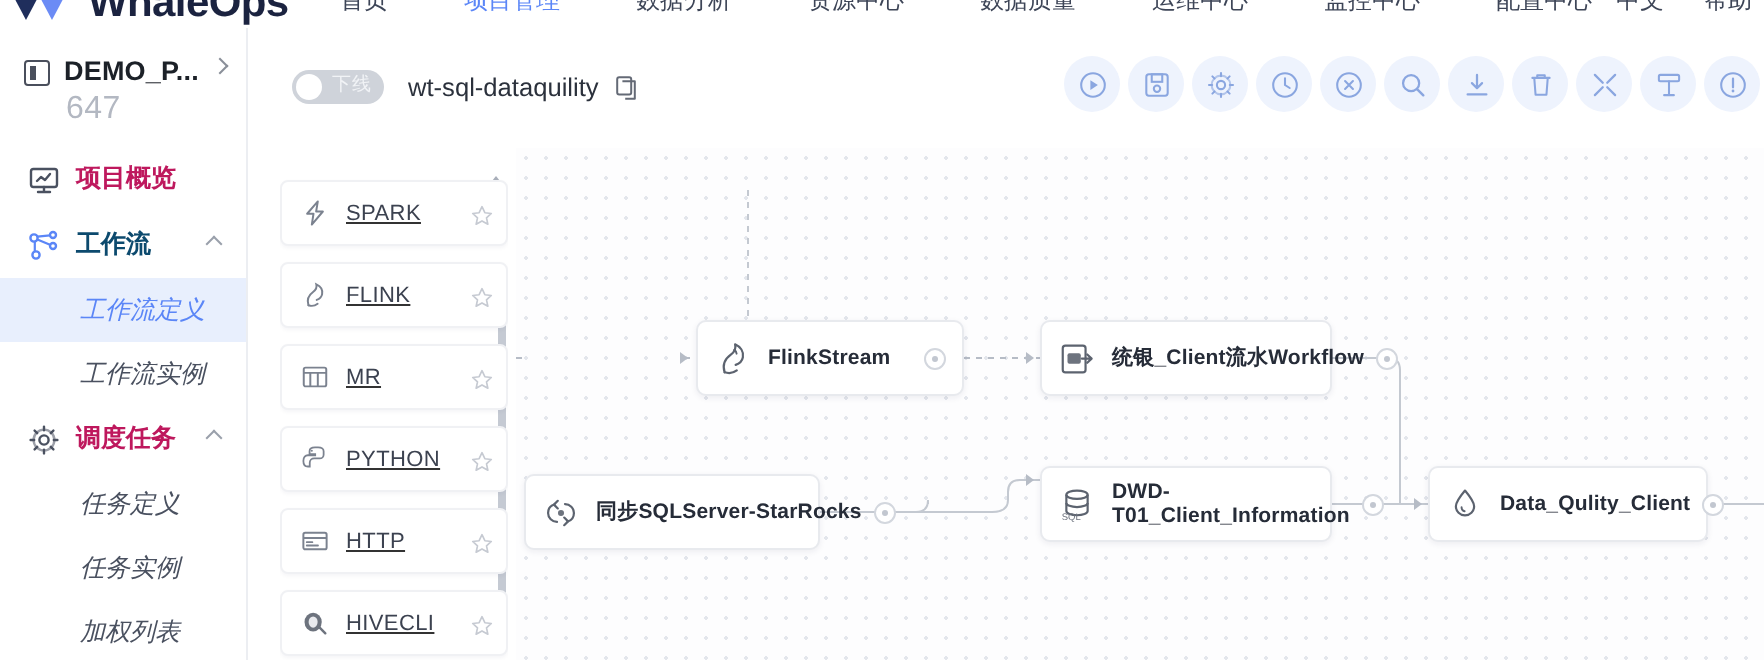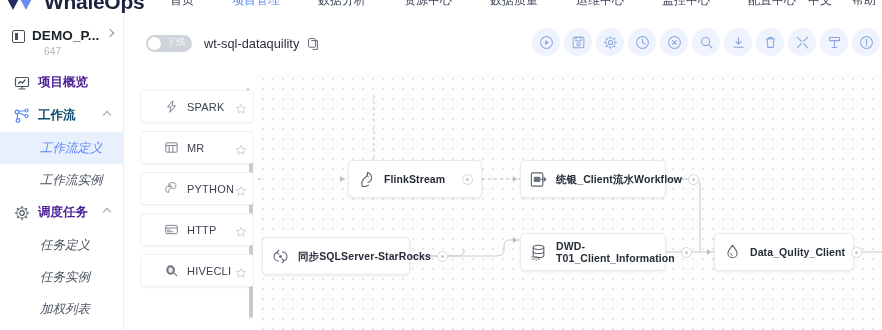--- a/index.html
+++ b/index.html
@@ -58,36 +58,36 @@
   .proj-ico::after{
     content:""; position:absolute; left:2px; top:1.5px;
     width:3px; height:7px; background:#4a4f5c;
   }
   .proj-txt { margin-left:7px; }
   .proj-name {
     font-size:13.5px; color:#1c2128; font-weight:600;
     white-space:nowrap; letter-spacing:.1px;
   }
   .proj-sub {
-    font-size:10px; color:#b3b8c2; margin-top:3px; margin-left:12px;
+    font-size:16px; color:#b3b8c2; margin-top:3px; margin-left:1px;
     letter-spacing:.2px;
   }
   .proj-arrow {
     position:absolute; right:10px; top:16px;
     width:6px; height:6px; border-right:1.4px solid #8a8f99;
     border-top:1.4px solid #8a8f99; transform:rotate(45deg);
   }
 
   .menu { margin-top:9px; }
   .mrow {
     display:flex; align-items:center; height:33px;
     padding-left:14px; position:relative; cursor:pointer;
   }
   .mrow .mico { width:16px; height:16px; flex:0 0 auto; margin-right:8px; position:relative; }
-  .mrow .mlabel { font-size:12.5px; color:#4c1d95; white-space:nowrap; }
+  .mrow .mlabel { font-size:12.5px; color:#be185d; white-space:nowrap; }
   .mrow.grp .mlabel { font-weight:700; }
   .mrow.active-grp .mlabel { color:#0c4a6e; }
   .caret {
     position:absolute; right:13px; top:13px;
     width:6px; height:6px; border-left:1.3px solid #9aa0ab;
     border-top:1.3px solid #9aa0ab; transform:rotate(45deg);
   }
   .mrow.sub { padding-left:40px; height:32px; }
   .mrow.sub .mlabel { font-size:12.5px; color:#4a5160;font-style:italic; }
   .mrow.sub.sel { background:#e8effd; }
@@ -133,22 +133,23 @@
   }
 
   
   .palette {
     position:absolute; left:140px; top:78px; width:114px; height:252px;
     overflow:hidden;
   }
   .pitem {
     position:relative; height:33px; margin-bottom:8px;
     background:#fff; border:1px solid #f0f1f4; border-radius:4px;
-    display:flex; align-items:center; padding:0 6px 0 23px;
+    display:flex; align-items:center; padding:0 6px 0 9px;
     box-shadow:0 1px 2px rgba(20,30,60,.045);
+    text-decoration:underline;
   }
   .pitem .pico { width:15px; height:15px; flex:0 0 auto; margin-right:8px; }
   .pitem .plabel {
     font-size:11px; color:#3c4250; letter-spacing:.2px;
     white-space:nowrap; overflow:hidden; text-overflow:ellipsis; flex:1 1 auto;
   }
   .star { width:12px; height:12px; flex:0 0 auto; }
   .pal-scrollup {
     position:absolute; right:2px; top:10px; width:0; height:0;
     border-left:4px solid transparent; border-right:4px solid transparent;
@@ -390,20 +391,34 @@
             </svg>
         </span>
         <span class="plabel">SPARK</span>
         <span class="star">
           <svg width="12" height="12" viewBox="0 0 16 16">
               <path d="M8 1.8l1.9 4 4.3.5-3.2 2.9.9 4.3L8 11.3l-3.9 2.2.9-4.3L1.8 6.3l4.3-.5z" fill="none" stroke="#c6cad2" stroke-width="1.1" stroke-linejoin="round"></path>
             </svg>
         </span>
       </div>
 
+      <div class="pitem">
+        <span class="pico">
+          <svg width="15" height="15" viewBox="0 0 16 16">
+              <path d="M4.5 13.5c-1-3 .4-5.6 2.6-7.2 1.5-1.1 2-2.4 1.6-4 2.2 1 3.5 3 3.1 5.2-.3 1.7-1.5 2.6-2.9 3.1" fill="none" stroke="#7b828f" stroke-width="1.05" stroke-linecap="round"></path>
+              <path d="M4.5 13.5c1.9.6 3.6.2 4.9-.8" fill="none" stroke="#7b828f" stroke-width="1.05" stroke-linecap="round"></path>
+            </svg>
+        </span>
+        <span class="plabel">FLINK</span>
+        <span class="star">
+          <svg width="12" height="12" viewBox="0 0 16 16">
+              <path d="M8 1.8l1.9 4 4.3.5-3.2 2.9.9 4.3L8 11.3l-3.9 2.2.9-4.3L1.8 6.3l4.3-.5z" fill="none" stroke="#c6cad2" stroke-width="1.1" stroke-linejoin="round"></path>
+            </svg>
+        </span>
+      </div>
 
       <div class="pitem">
         <span class="pico">
           <svg width="15" height="15" viewBox="0 0 16 16">
               <rect x="2" y="3" width="12" height="10" rx="1" fill="none" stroke="#7b828f" stroke-width="1.05"></rect>
               <path d="M2 5.8h12M5.5 5.8v7.2M9.5 5.8v7.2" stroke="#7b828f" stroke-width="1.05"></path>
             </svg>
         </span>
         <span class="plabel">MR</span>
         <span class="star">

